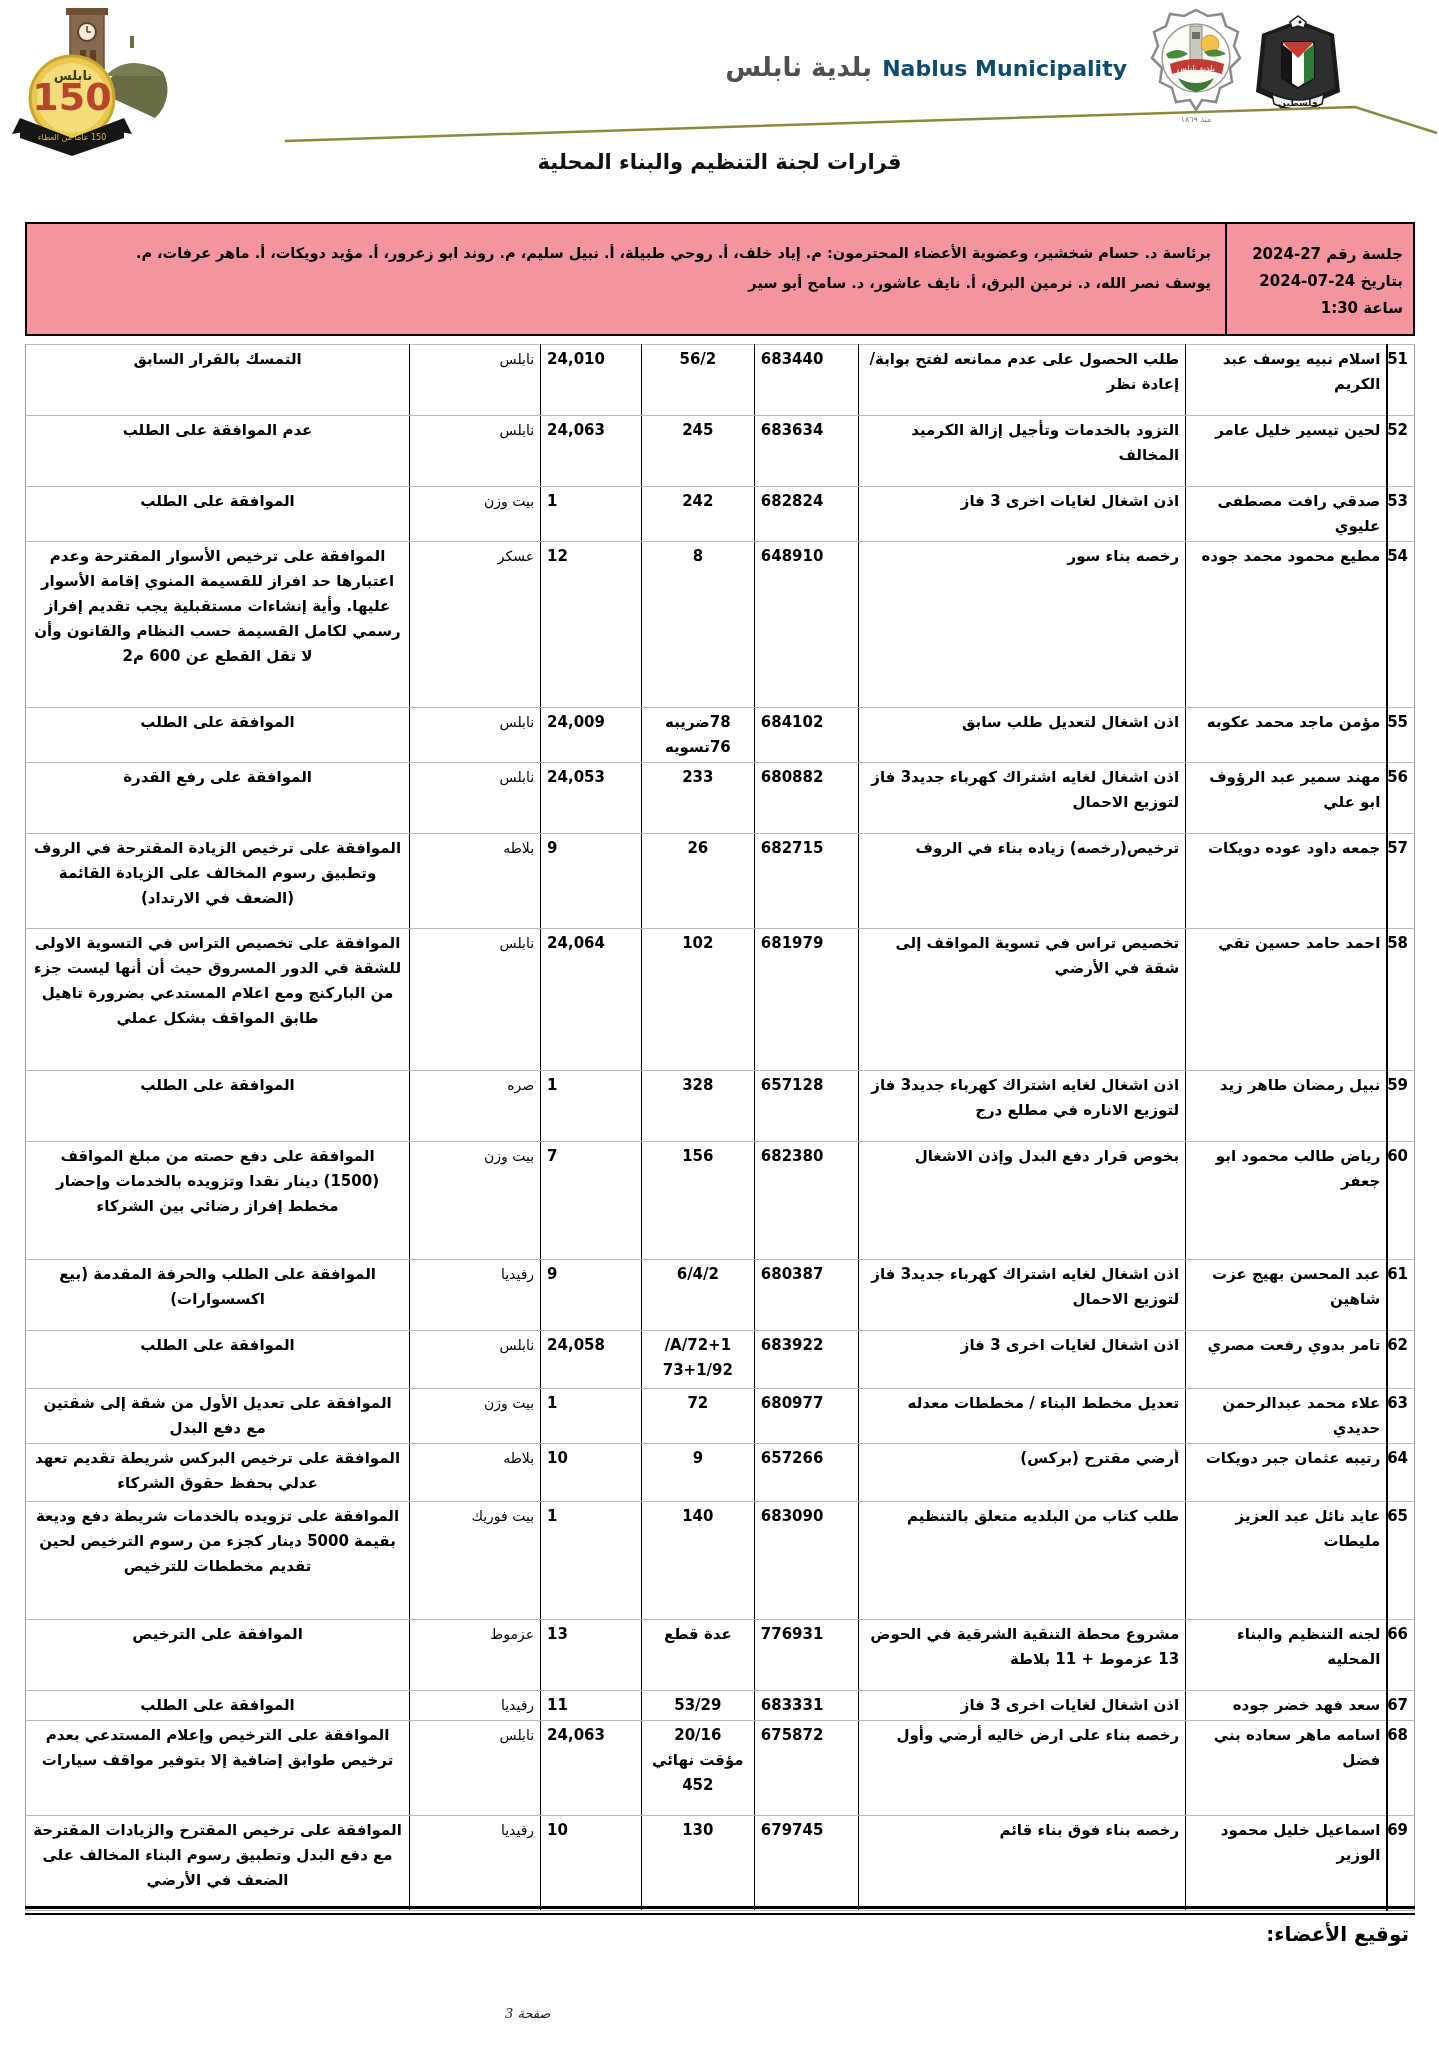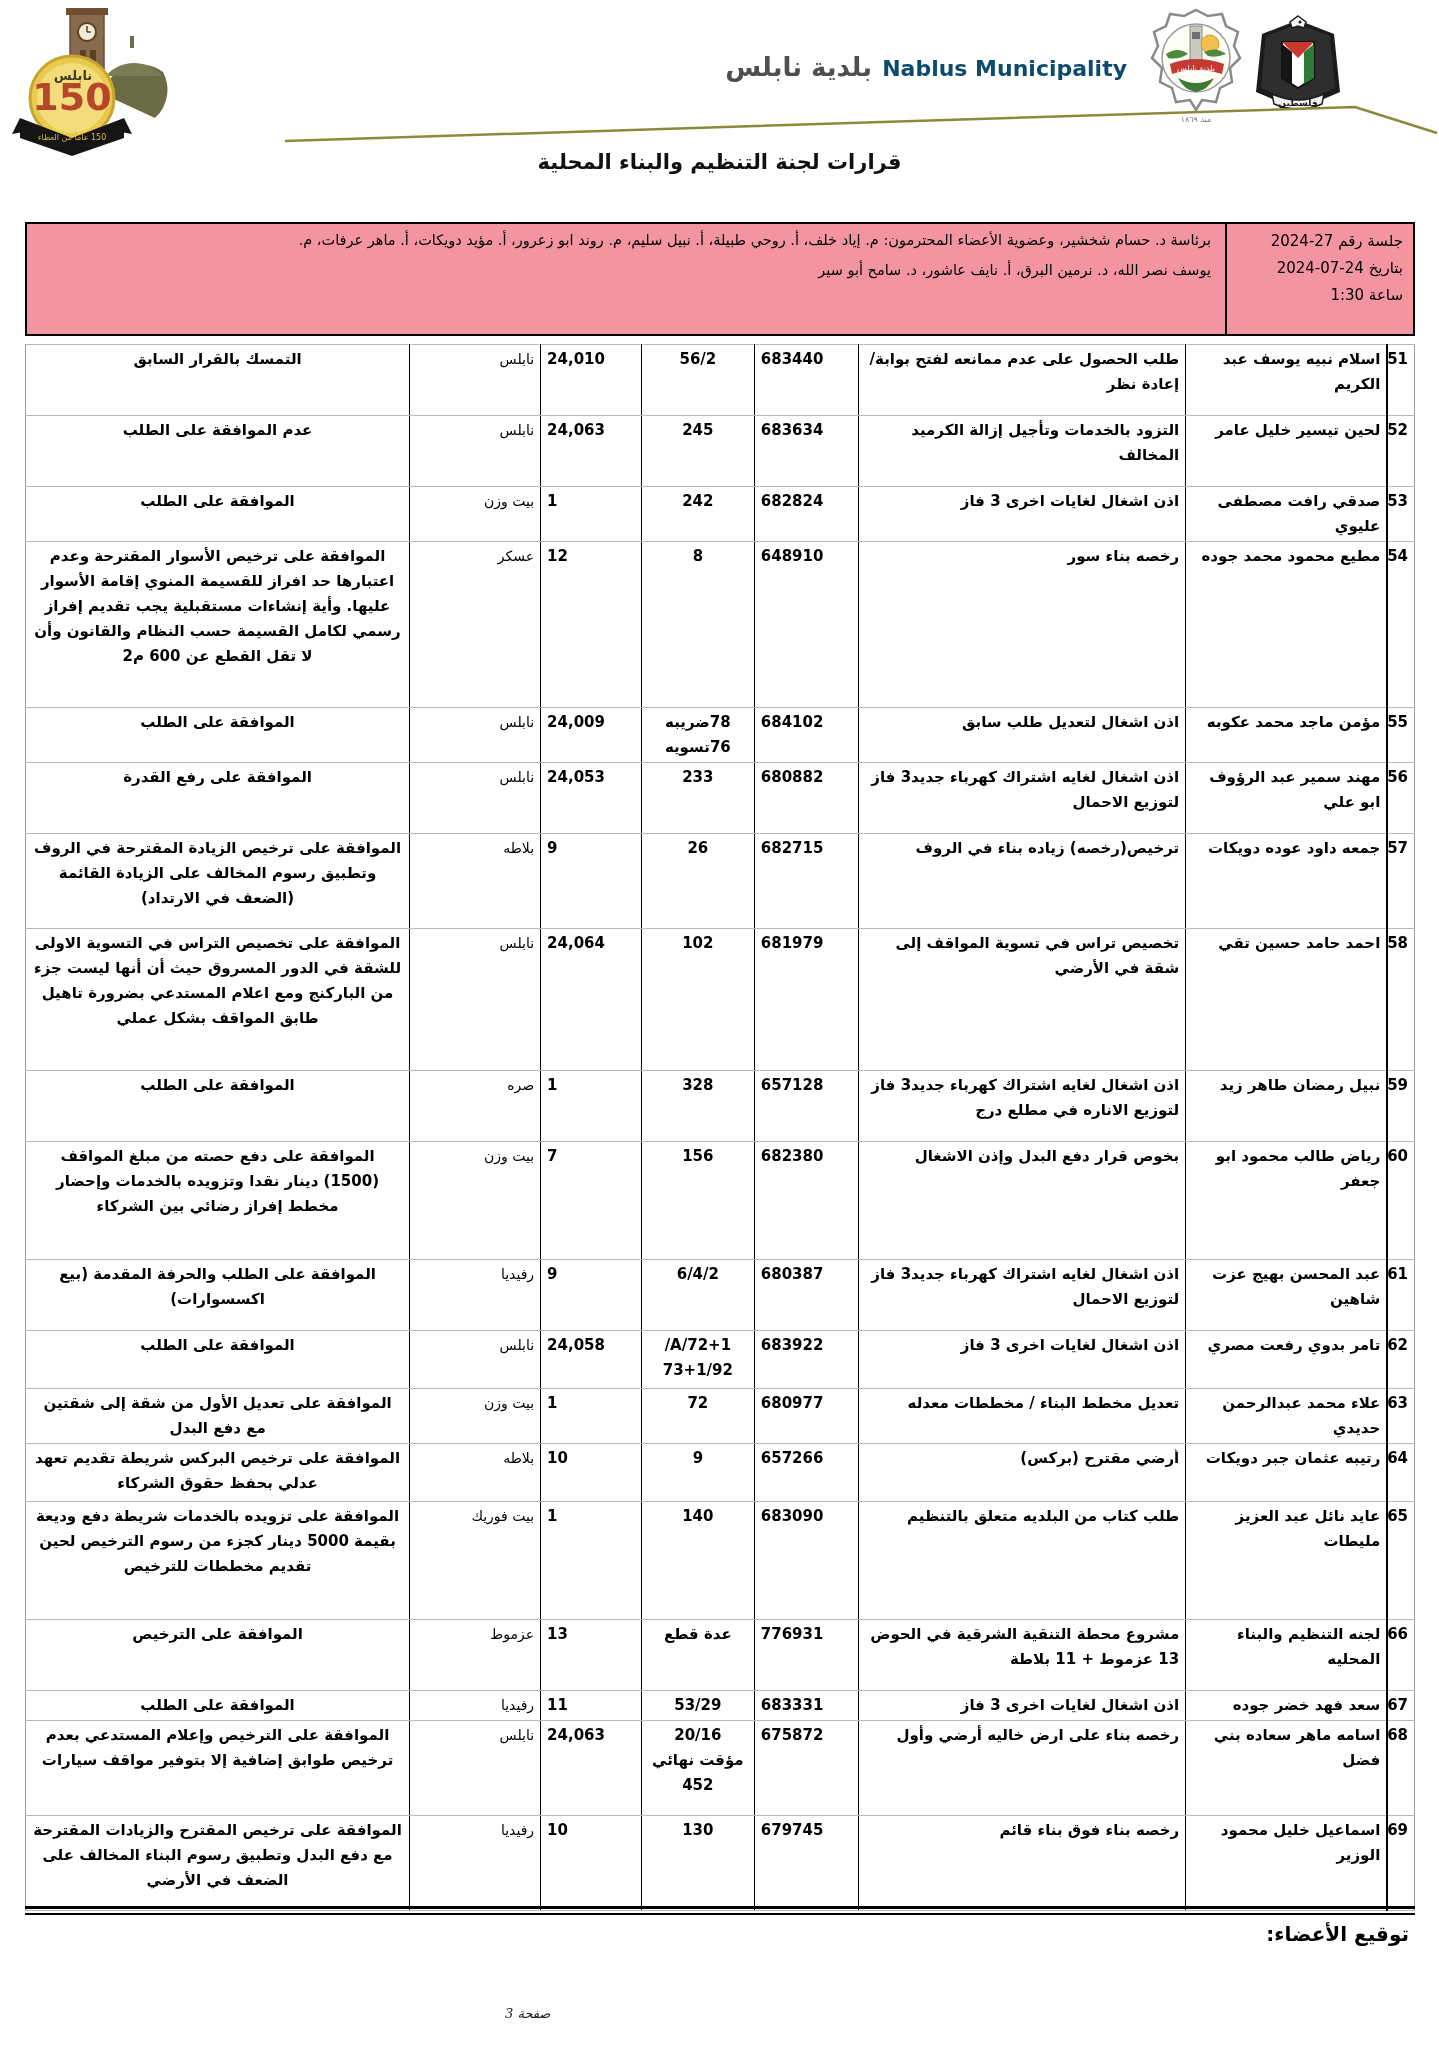--- a/index.html
+++ b/index.html
@@ -21,24 +21,24 @@
     font-size:21px;font-weight:bold;color:#111;
   }
   
   .banner{
     position:absolute;top:222px;left:25px;width:1390px;height:114px;
     background:#f295a0;border:2px solid #000;box-sizing:border-box;
     display:flex;flex-direction:row;
   }
   .banner .session-cell{
     width:188px;border-left:2px solid #000;box-sizing:border-box;
-    padding:4px 10px 0 4px;font-size:15px;font-weight:normal;line-height:27px;
+    padding:17px 10px 0 4px;font-size:15px;font-weight:bold;line-height:27px;
   }
   .banner .attendees-cell{
-    flex:1;padding:1px 14px 0 10px;font-size:14.5px;font-weight:normal;line-height:30px;
+    flex:1;padding:14px 14px 0 10px;font-size:14.5px;font-weight:bold;line-height:30px;
   }
   
   .tbl-wrap{position:absolute;top:344px;left:25px;width:1390px;}
   table.decisions{
     border-collapse:collapse;width:1390px;table-layout:fixed;
     font-size:15px;font-weight:bold;line-height:25px;
   }
   table.decisions td{
     border-right:1px solid #000;border-left:1px solid #000;
     border-top:1px solid #b9b9b9;border-bottom:1px solid #b9b9b9;

